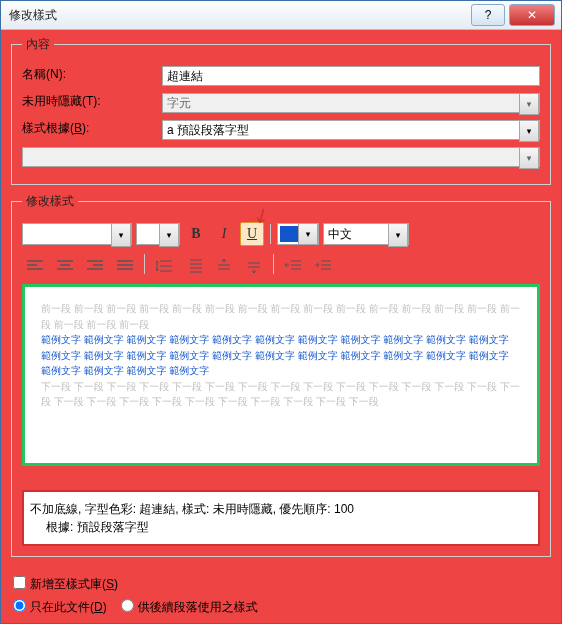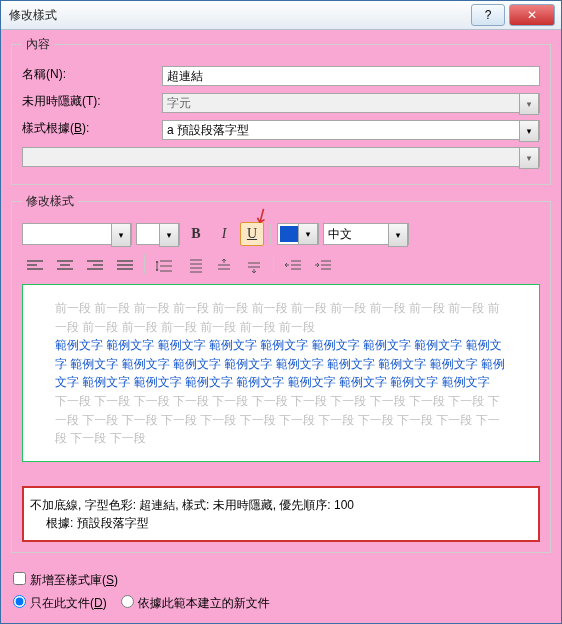--- a/index.html
+++ b/index.html
@@ -1,16 +1,16 @@
 <!DOCTYPE html>
 <html><head>
 <meta charset="utf-8">
 <style>
   html,body{margin:0;padding:0;font-family:"Microsoft JhengHei","Segoe UI",Arial,sans-serif;font-size:12px;background:#ececec}
-  .window{width:562px;height:624px;border:1px solid #3a6ea5;background:#f9a8d4;box-sizing:border-box;display:flex;flex-direction:column}
+  .window{width:562px;height:624px;border:1px solid #3a6ea5;background:#ef4444;box-sizing:border-box;display:flex;flex-direction:column}
   .titlebar{height:28px;background:linear-gradient(#fdfdfd,#e5ecf4);display:flex;align-items:center;border-bottom:1px solid #b4c0cf}
   .titlebar .title{padding-left:8px;color:#222}
   .tb-right{margin-left:auto;display:flex}
   .tb-btn{width:32px;height:20px;margin-right:4px;border:1px solid #8caac7;border-radius:3px;display:flex;align-items:center;justify-content:center;font-size:12px;background:linear-gradient(#f7fbff,#d4e4f3)}
   .tb-close{background:linear-gradient(#f08080,#c93030);color:#fff;width:44px;margin-right:6px}
   .body{flex:1;padding:6px 10px 10px 10px;overflow:hidden;display:flex;flex-direction:column}
   fieldset{border:1px solid #cfcfcf;margin:0 0 8px 0;padding:8px 10px 10px 10px}
   legend{padding:0 4px;color:#222}
   .row{display:flex;align-items:flex-start;margin:5px 0;height:22px}
   .row label{width:140px}
@@ -24,21 +24,21 @@
   .combo{border:1px solid #a7a7a7;background:#fff;height:22px;position:relative;box-sizing:border-box}
   .combo .dd{height:22px}
   .fbtn{width:22px;height:22px;border:1px solid transparent;display:flex;align-items:center;justify-content:center;font-family:"Times New Roman",serif;font-size:14px;color:#333;background:transparent;border-radius:2px}
   .fbtn.active{border:1px solid #e0962f;background:#fde8c5}
   .sep{width:1px;height:20px;background:#c9c9c9;margin:0 2px}
   .colorbox{width:42px;height:22px;border:1px solid #a7a7a7;background:#fff;position:relative;box-sizing:border-box}
   .colorfill{position:absolute;left:2px;top:2px;right:20px;bottom:2px;background:#1155cc}
   .toolbar2{display:flex;gap:4px;margin-bottom:6px}
   .tbtn{width:24px;height:22px;border:1px solid transparent;border-radius:2px;display:flex;align-items:center;justify-content:center}
   svg{display:block}
-  .preview{border:1px solid #22c55e;background:#fff;padding:14px 32px;height:148px;overflow:hidden;line-height:1.55;font-size:12px}
+  .preview{border:3px solid #22c55e;background:#fff;padding:14px 16px;height:148px;overflow:hidden;line-height:1.55;font-size:10px}
   .prev-gray{color:#bfbfbf}
   .prev-link{color:#1155cc}
   .summary{border:2px solid #d13030;background:#fff;padding:8px 6px;margin-top:24px;line-height:1.5}
   .opts{margin-top:auto;padding:6px 2px}
   .opts .row{height:18px}
   .footer{display:flex;align-items:center;padding-top:6px;border-top:1px solid #d6d6d6;margin-top:4px}
   .btn{height:24px;min-width:76px;border:1px solid #999;background:linear-gradient(#fafafa,#e3e3e3);border-radius:2px;padding:0 10px;font-size:12px;display:flex;align-items:center;justify-content:center}
   .spacer{flex:1}
   .arrow-anno{position:absolute;color:#d13030;font-size:20px;transform:rotate(-30deg);pointer-events:none}
   .rel{position:relative}
@@ -190,21 +190,21 @@
     <div class="opts">
       <div class="row">
         <input type="checkbox" style="">
         <span>新增至樣式庫(<span class="u">S</span>)</span>
       </div>
       <div class="row">
         <input type="radio" name="sc" checked="" style="">
         <span>只在此文件(<span class="u">D</span>)</span>
         <span style="width:14px"></span>
         <input type="radio" name="sc" style="">
-        <span>依據此範本建立的新文件</span>
+        <span>供後續段落使用之樣式</span>
       </div>
     </div>
 
     <div class="footer">
       <div class="btn">
         <span>格式(<span class="u">O</span>)</span>
       </div>
       <div class="spacer"></div>
       <div class="btn">確定</div>
       <div style="width:8px"></div>

